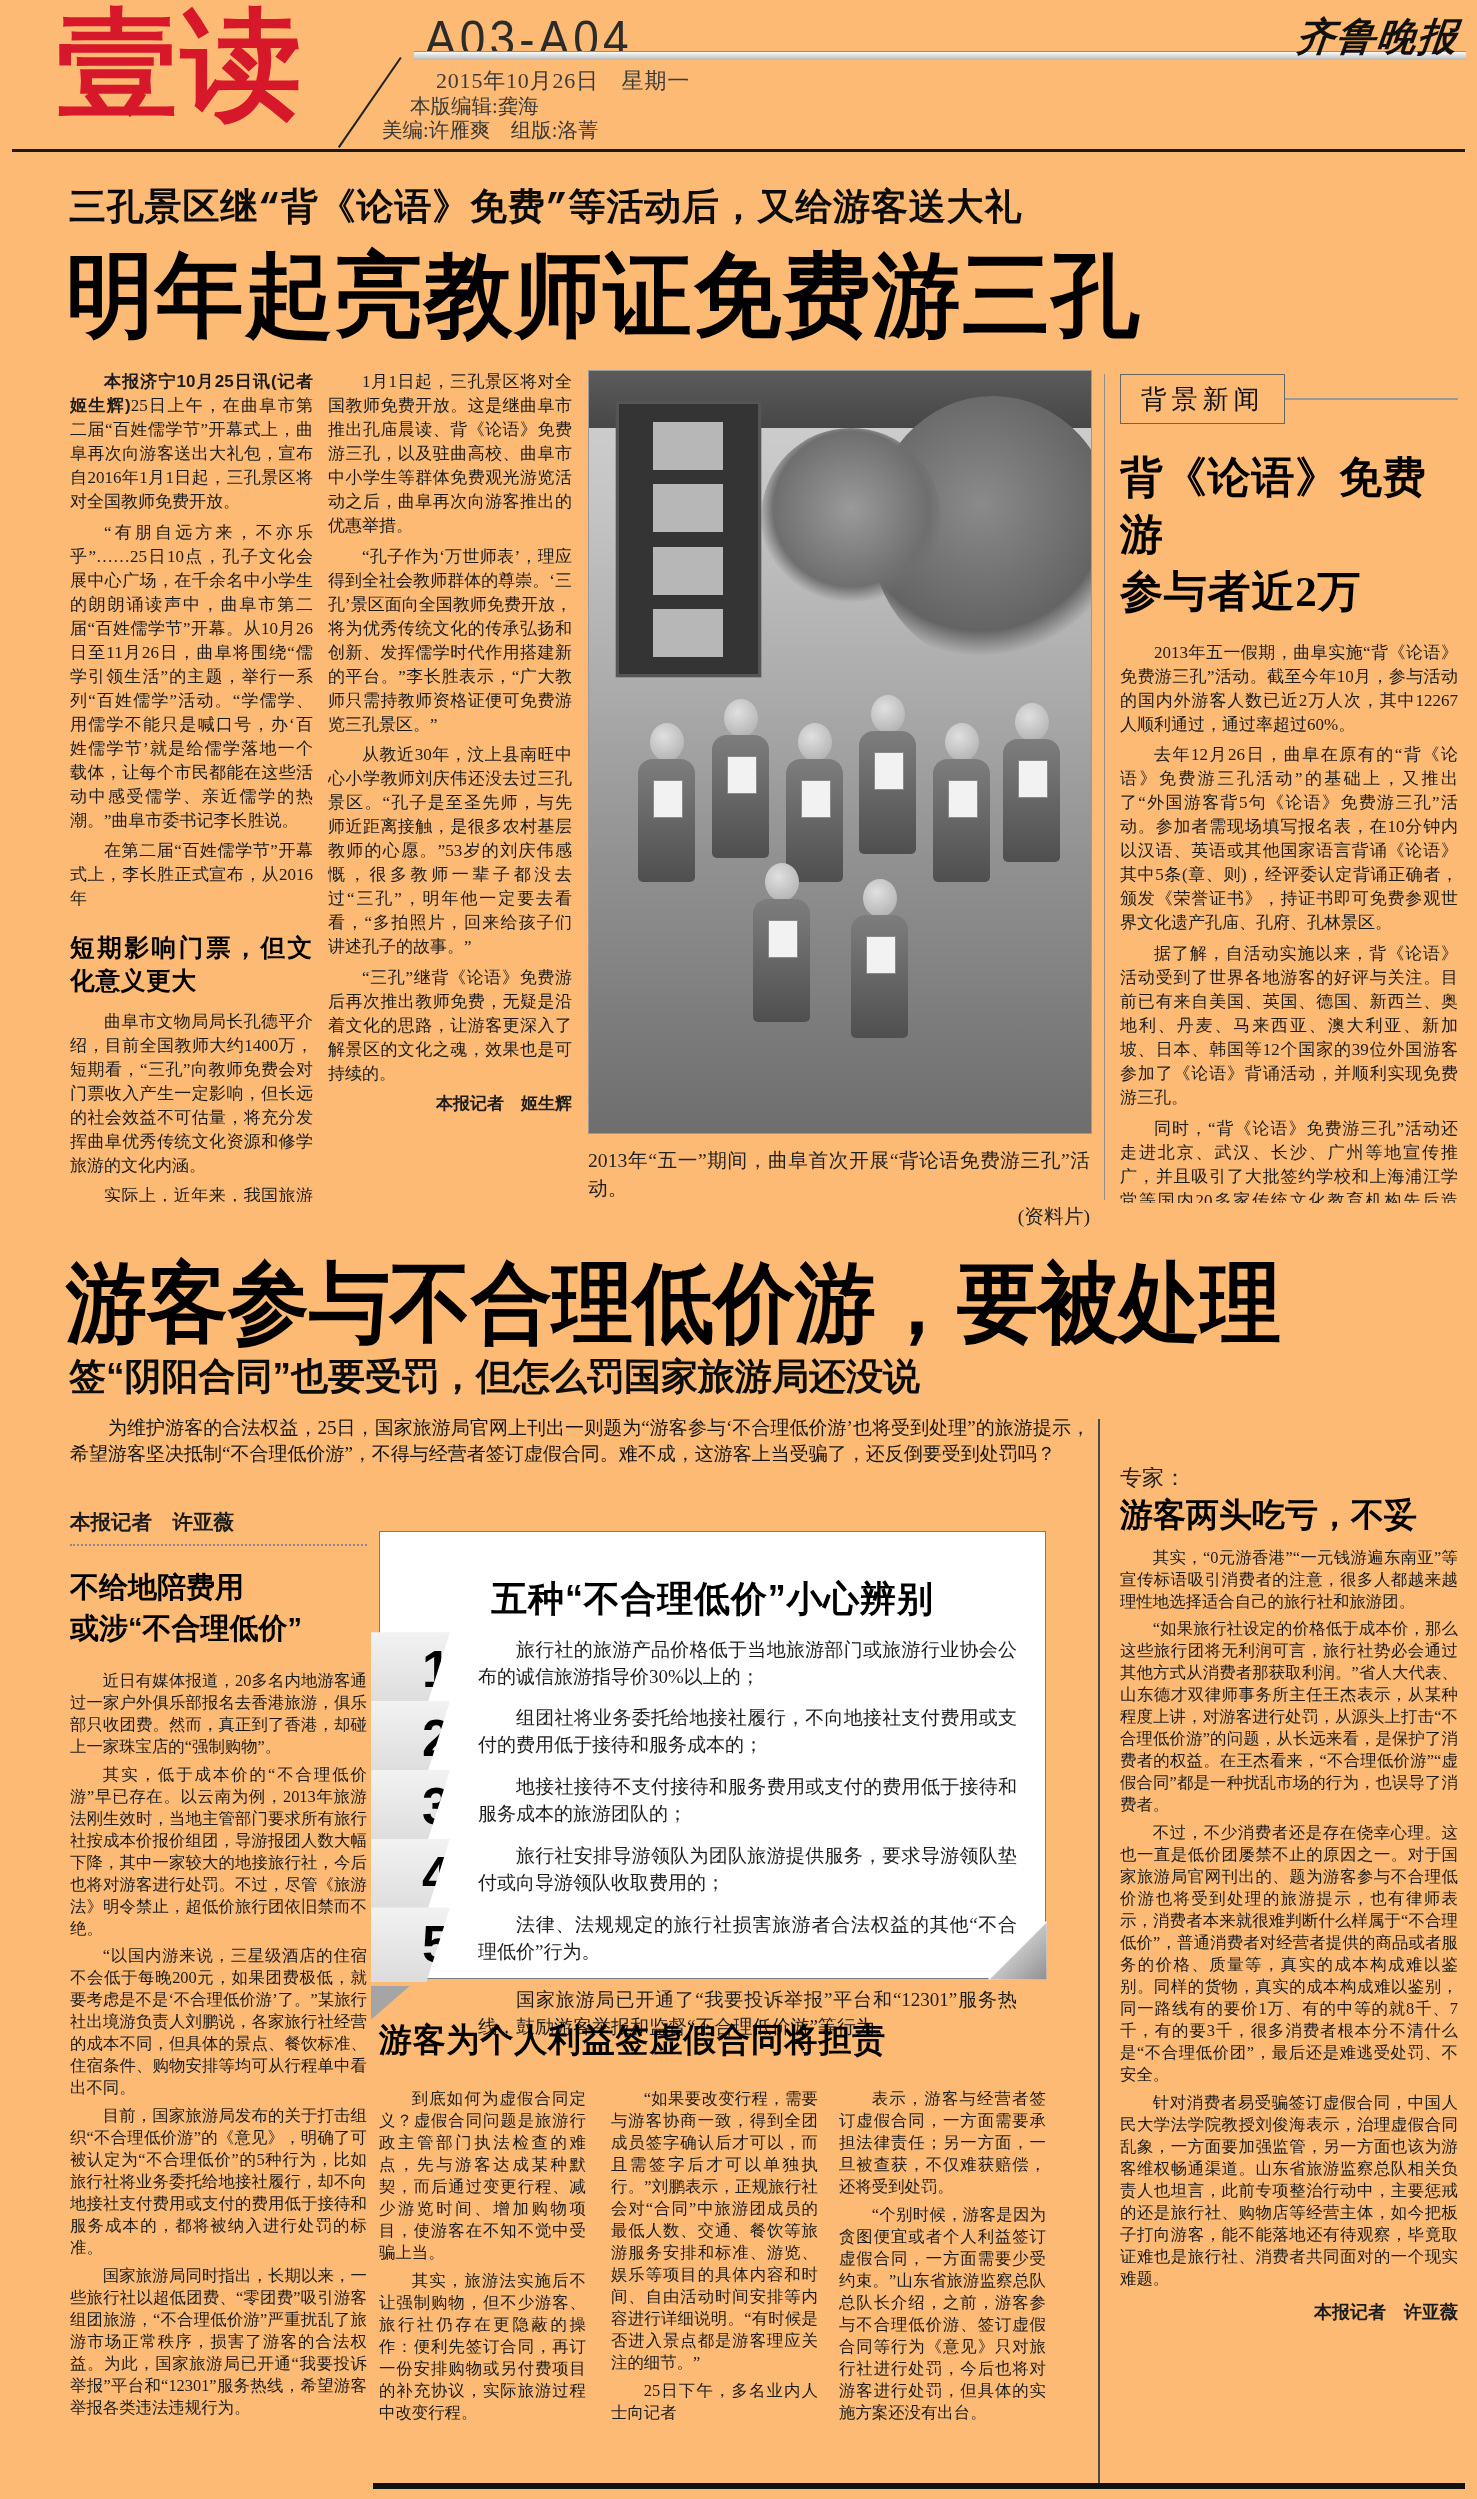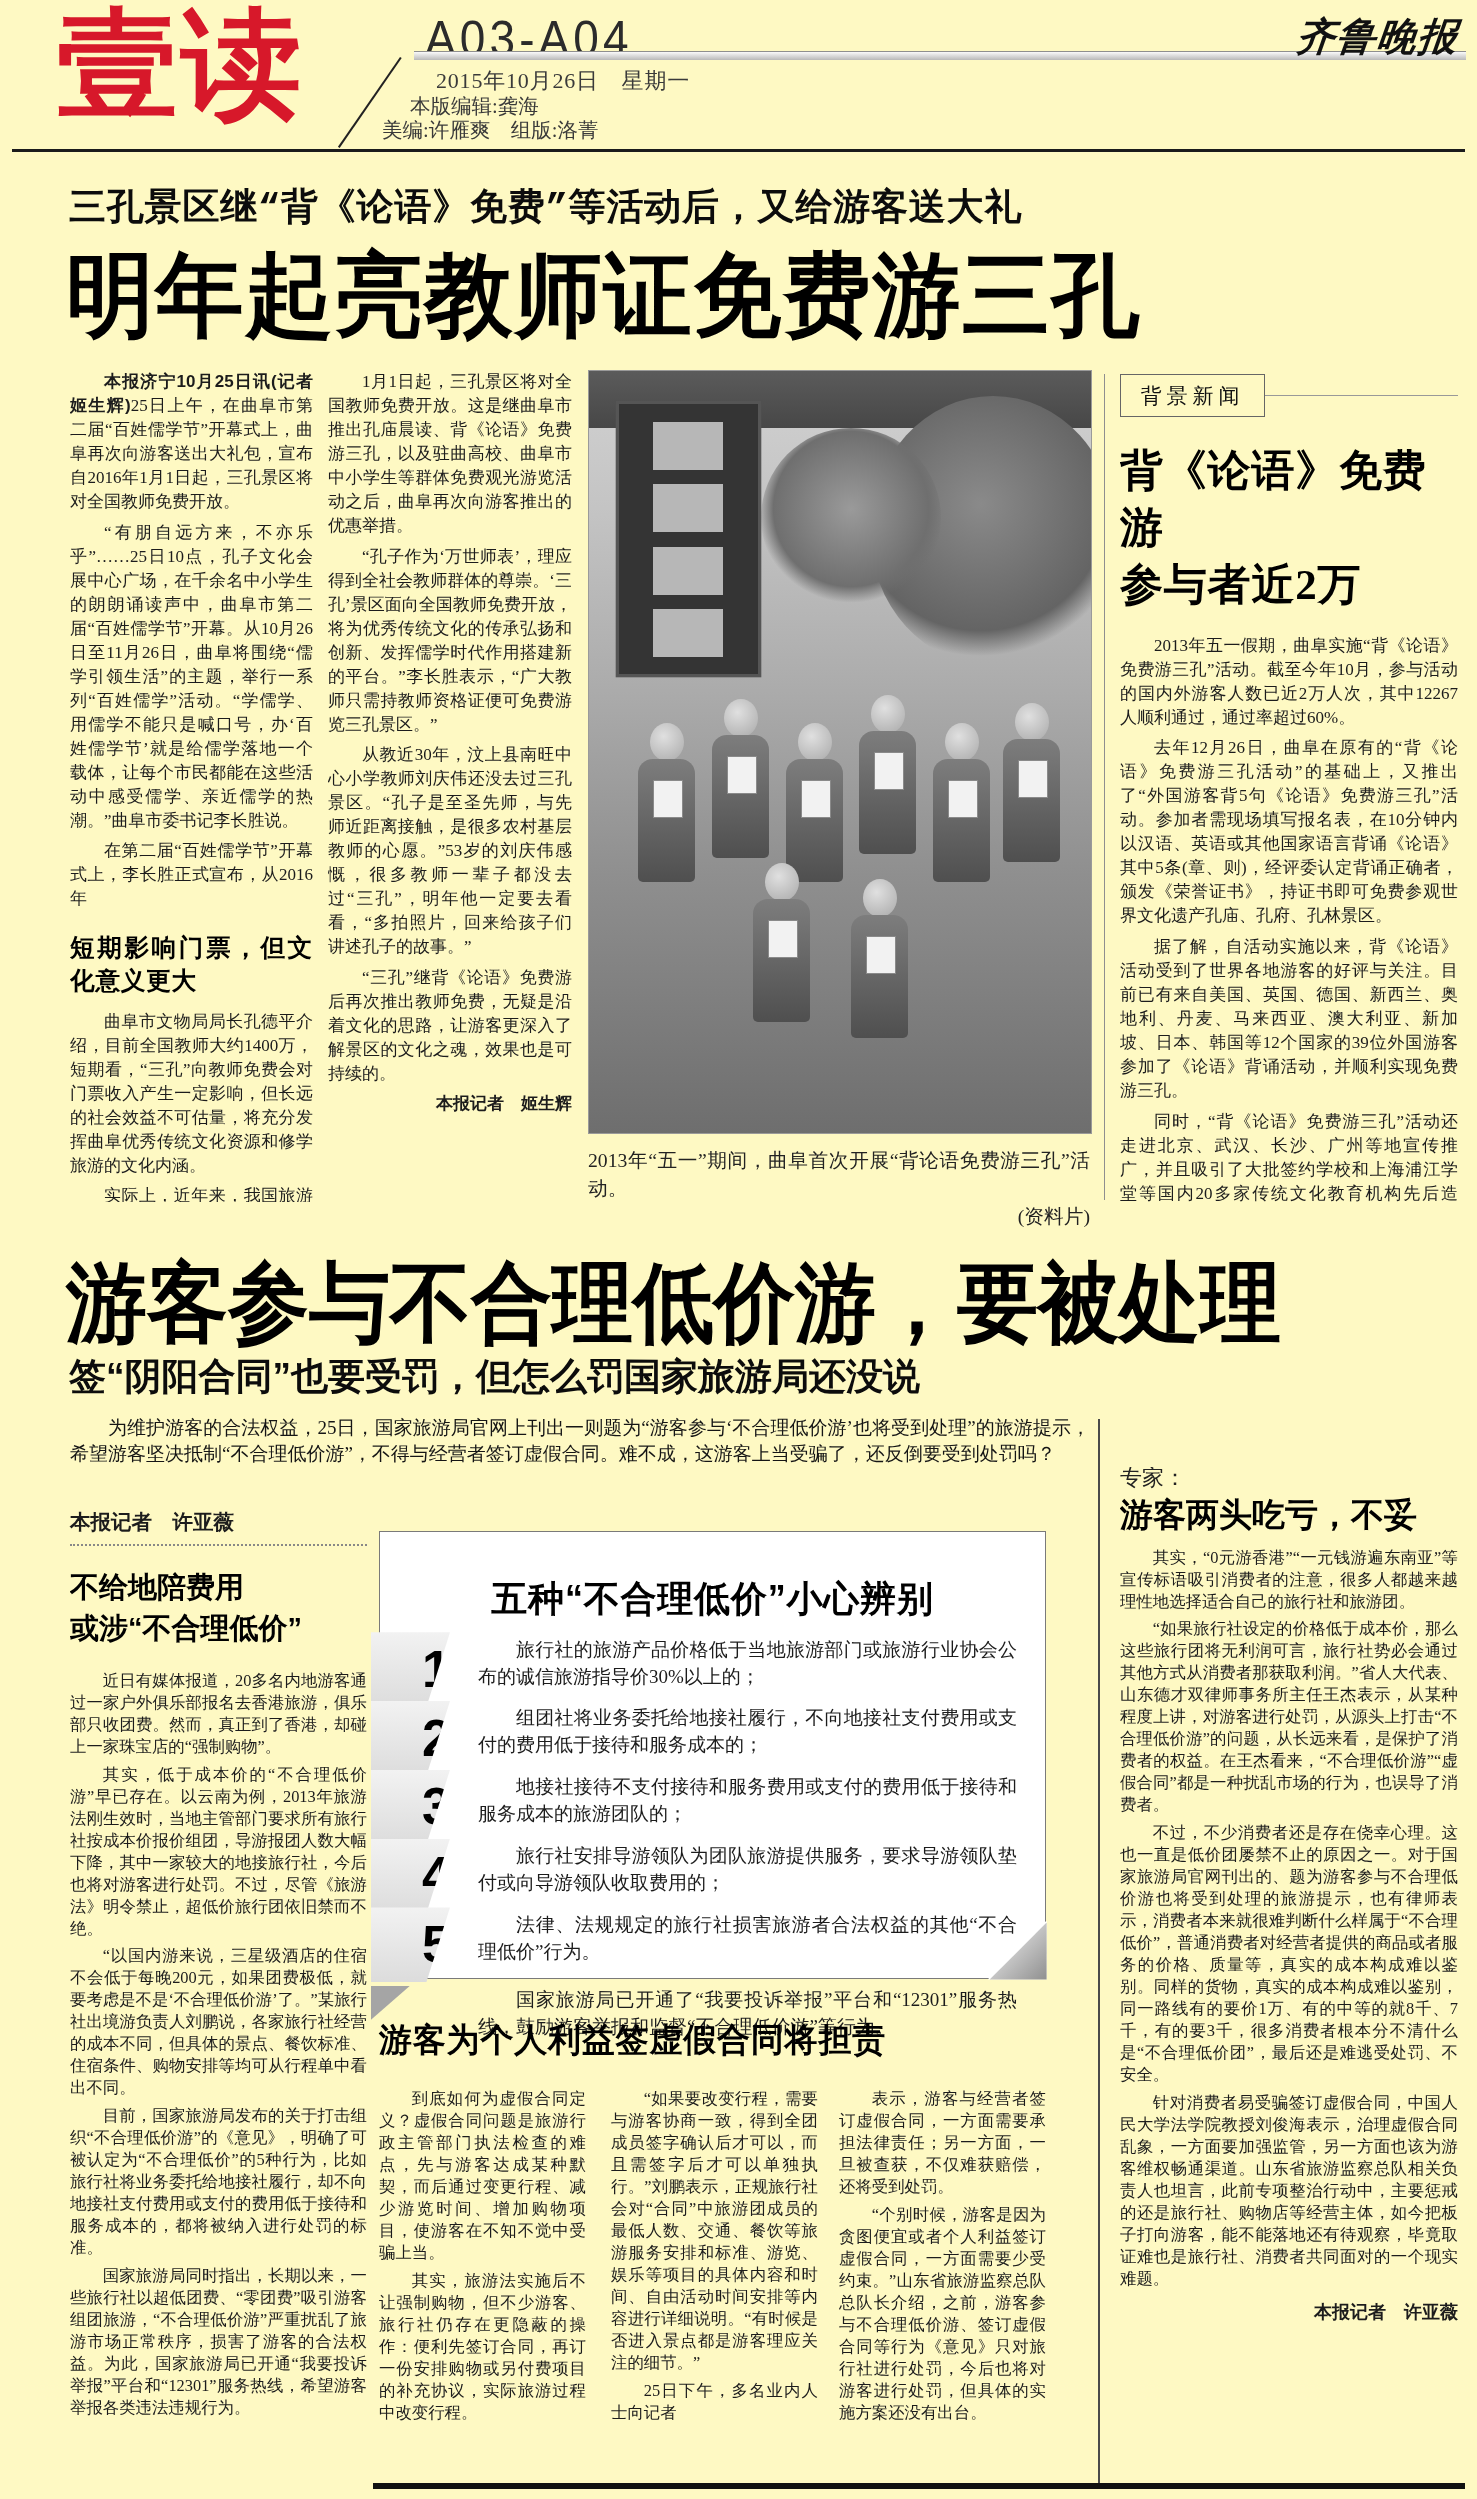--- a/index.html
+++ b/index.html
@@ -1,16 +1,16 @@
 <!DOCTYPE html>
 <html style="font-size:13px"><head>
 <meta charset="utf-8">
 <style>
   html,body{margin:0;padding:0;background:#e9e9e9;}
-  .page{position:relative;width:1478px;height:2500px;background:#fef9c3;overflow:hidden;
+  .page{position:relative;width:1478px;height:2500px;background:#fdba74;overflow:hidden;
         font-family:"Liberation Serif","DejaVu Serif",serif;color:#1c1c1c;}
   .abs{position:absolute;}
   
   .logo{left:57px;top:3.3px;font-family:"Liberation Sans","DejaVu Sans",sans-serif;
         font-weight:900;font-size:121px;line-height:123px;color:#d7182a;letter-spacing:3.3px;
         transform:scaleY(.98);}
   .pagecode{left:425px;top:11.5px;font-family:"Liberation Sans",sans-serif;font-size:46px;
         color:#2b2b2b;letter-spacing:4.1px;transform:scaleY(1.08);}
   .graybar{left:414px;top:51px;width:1052px;height:8.2px;
         background:linear-gradient(#fafafa, #b9b9b9);border-top:0.8px solid #8f8f8f;}
@@ -58,21 +58,21 @@
         background:linear-gradient(#7d7d7d,#4f4f4f);}
   .person .card{position:absolute;left:14.8px;top:57px;width:28px;height:36px;background:#f2f2f2;
         border:0.8px solid #8a8a8a;}
   .caption{left:588px;top:1146px;width:502px;font-size:19.7px;line-height:28px;color:#222;
         text-align:justify;}
   .caption .cap2{display:block;text-align:right;}
   .a1-vline{left:1104px;top:374px;width:0.8px;height:826px;background:#8f8f8f;}
   
   .sidebar{left:1120px;top:374px;width:338px;height:829px;overflow:hidden;}
   .bg-tag-wrap{display:flex;align-items:center;}
-  .bg-tag{border:1.6px solid #666;padding:6.6px 19.7px;font-size:21px;letter-spacing:4.9px;
+  .bg-tag{border:1.6px solid #666;padding:6.6px 19.7px;font-size:26px;letter-spacing:4.9px;
         font-family:Liberation Serif, serif;color:#111;}
   .bg-line{flex:1;height:1.6px;background:#999;}
   .bg-head{font-family:Liberation Serif, serif;font-weight:900;font-size:43px;
         line-height:57px;color:#000;margin:24.6px 0 21px;letter-spacing:0.8px;}
   .sidebar .col-text{font-size:17px;line-height:24px;text-align:justify;}
   .sidebar .col-text p{margin:0 0 6.6px;text-indent:2em;}
   
   .a2-headline{left:66px;top:1246px;font-size:81px;font-weight:900;color:#000;
         font-family:"Liberation Sans","DejaVu Sans",sans-serif;letter-spacing:0px;
         transform:scaleY(1.08);transform-origin:left top;}

